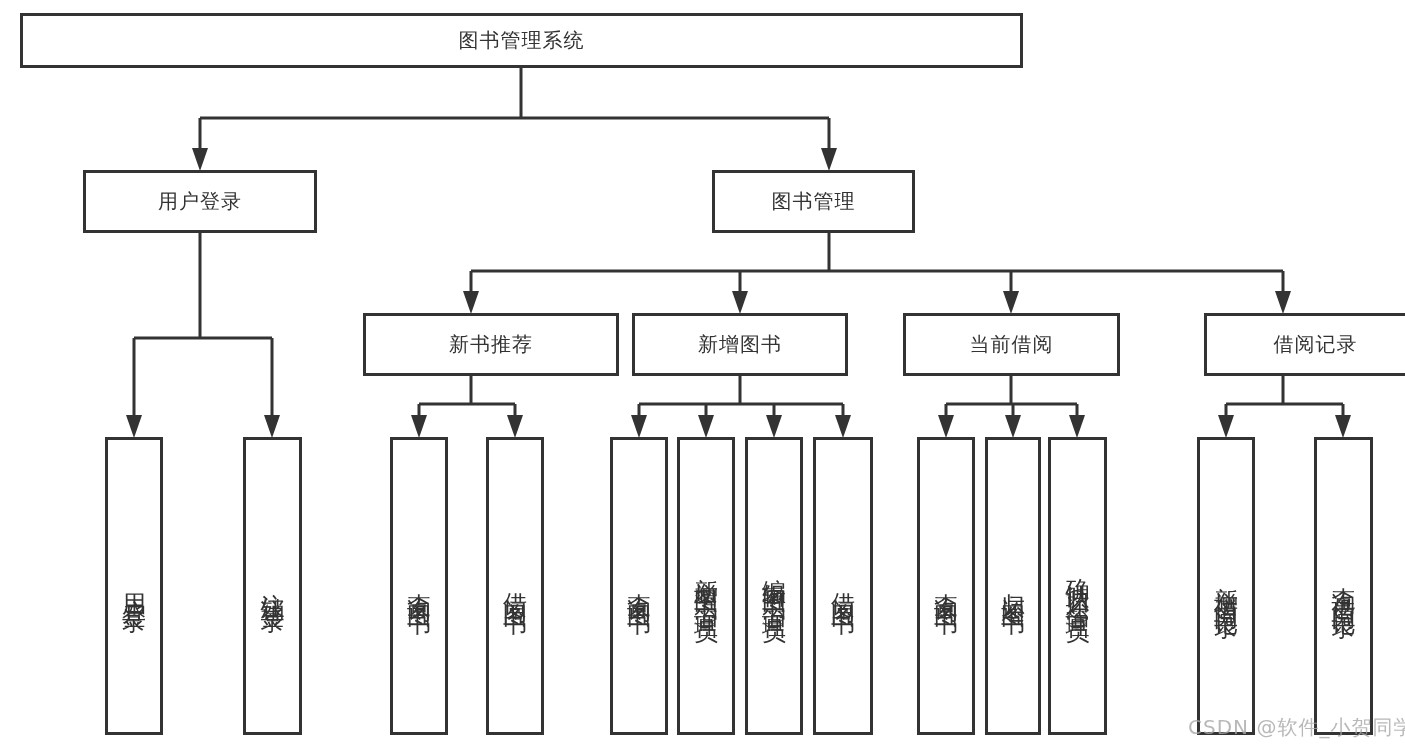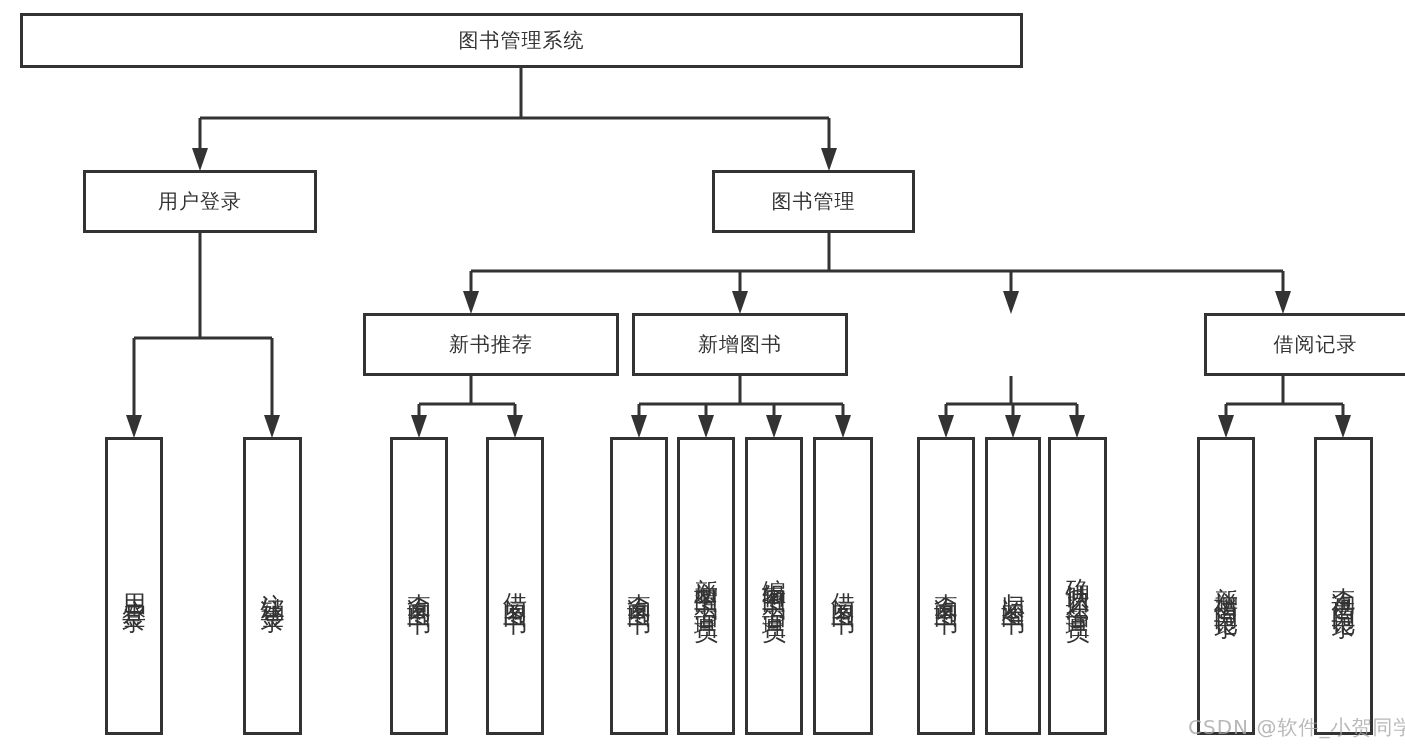--- a/index.html
+++ b/index.html
@@ -90,20 +90,21 @@
     </g>
   </svg>
 
   <div class="node h" style="left:20px;top:13px;width:1003px;height:55px;">图书管理系统</div>
 
   <div class="node h" style="left:83px;top:170px;width:234px;height:63px;">用户登录</div>
   <div class="node h" style="left:712px;top:170px;width:203px;height:63px;">图书管理</div>
 
   <div class="node h" style="left:363px;top:313px;width:256px;height:63px;">新书推荐</div>
   <div class="node h" style="left:632px;top:313px;width:216px;height:63px;">新增图书</div>
+  <div class="node h" style="left:903px;top:313px;width:217px;height:63px;">当前借阅</div>
   <div class="node h" style="left:1172px;top:313px;width:223px;height:63px;margin-left:32px;">借阅记录</div>
 
   <div class="node leaf" style="left:105px;top:437px;width:58px;height:298px;">
     <span class="vtxt">用户登录</span>
   </div>
   <div class="node leaf" style="left:243px;top:437px;width:59px;height:298px;">
     <span class="vtxt">注销登录</span>
   </div>
 
   <div class="node leaf" style="left:390px;top:437px;width:58px;height:298px;">

